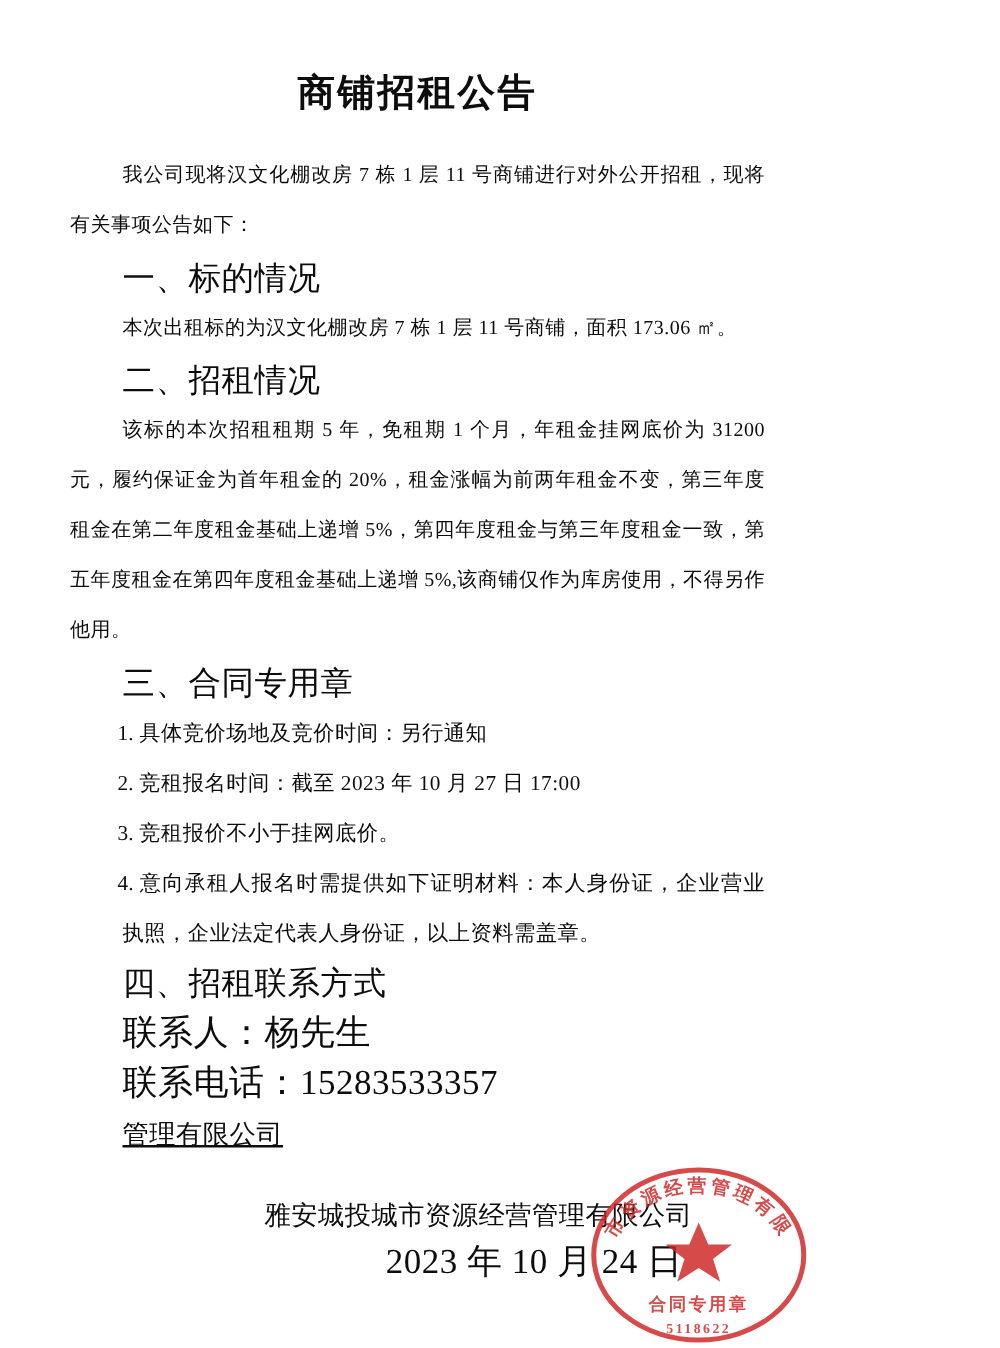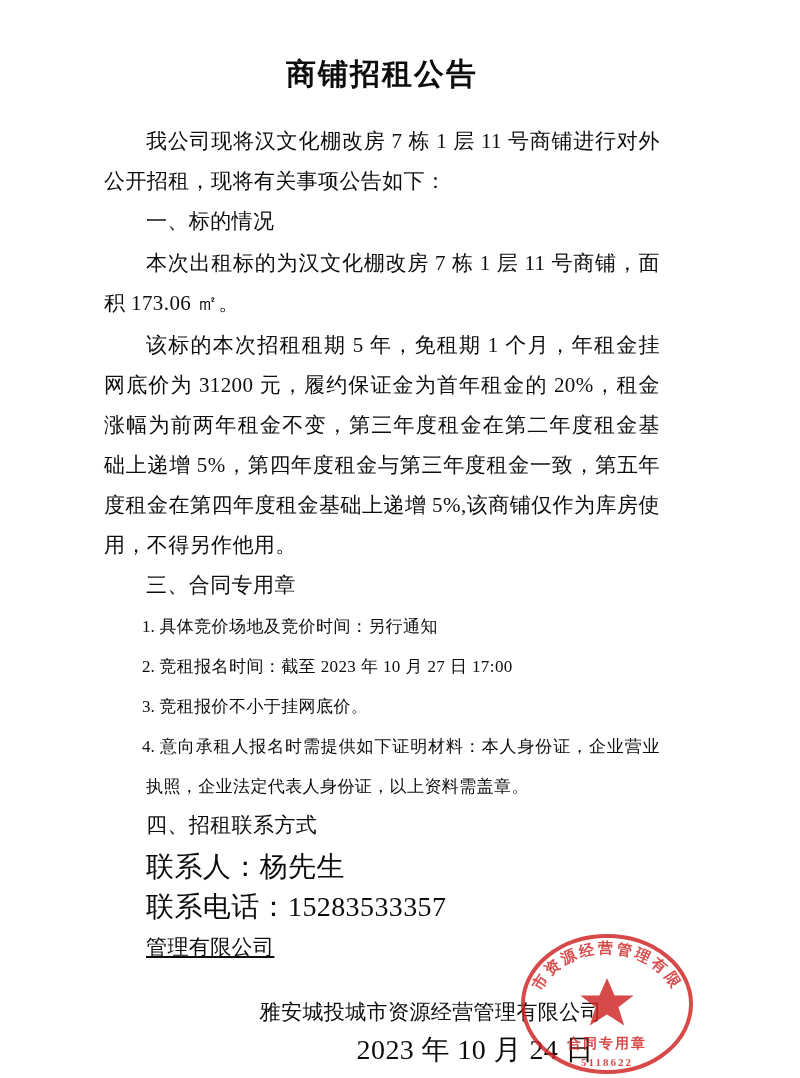--- a/index.html
+++ b/index.html
@@ -14,48 +14,46 @@
     overflow: hidden;
     font-family: "Liberation Serif", "DejaVu Serif", serif;
     color: #0d0d0d;
   }
   .page {
     position: relative;
     width: 668px;
     height: 1078px;
     box-sizing: border-box;
     padding: 36px 56px 20px 56px;
-    margin-left: 48px;
   }
   .doc-title {
     text-align: center;
     font-size: 30px;
     font-weight: bold;
     letter-spacing: 2px;
     margin: 18px 0 26px 0;
     font-family: "Liberation Serif", "DejaVu Serif", serif;
   }
   .para {
-    font-size: 21px;
+    font-size: 16px;
     line-height: 40px;
     text-align: justify;
     text-justify: inter-ideograph;
     margin: 0 0 2px 0;
     letter-spacing: 0.4px;
   }
   .indent2 {
     text-indent: 42px;
   }
   .heading {
-    font-size: 21px;
+    font-size: 26px;
     line-height: 40px;
     text-indent: 42px;
     margin: 0;
     letter-spacing: 0.4px;
-    font-family: Liberation Mono, monospace;
   }
   .listitem {
     font-size: 17px;
     line-height: 40px;
     margin: 0;
     padding-left: 42px;
     text-align: justify;
     text-justify: inter-ideograph;
     letter-spacing: 0.4px;
     text-indent: -4px;
@@ -119,20 +117,21 @@
 
 <div class="page">
 
   <div class="doc-title">商铺招租公告</div>
 
   <p class="para indent2">我公司现将汉文化棚改房 7 栋 1 层 11 号商铺进行对外公开招租，现将有关事项公告如下：</p>
 
   <p class="heading">一、标的情况</p>
   <p class="para indent2">本次出租标的为汉文化棚改房 7 栋 1 层 11 号商铺，面积 173.06 ㎡。</p>
 
+  <p class="heading">二、招租情况</p>
   <p class="para indent2">该标的本次招租租期 5 年，免租期 1 个月，年租金挂网底价为 31200 元，履约保证金为首年租金的 20%，租金涨幅为前两年租金不变，第三年度租金在第二年度租金基础上递增 5%，第四年度租金与第三年度租金一致，第五年度租金在第四年度租金基础上递增 5%,该商铺仅作为库房使用，不得另作他用。</p>
 
   <p class="heading">三、合同专用章</p>
 
   <p class="listitem">
     <span class="num">1.</span>
     <span>具体竞价场地及竞价时间：另行通知</span>
   </p>
   <p class="listitem">
     <span class="num">2.</span>

